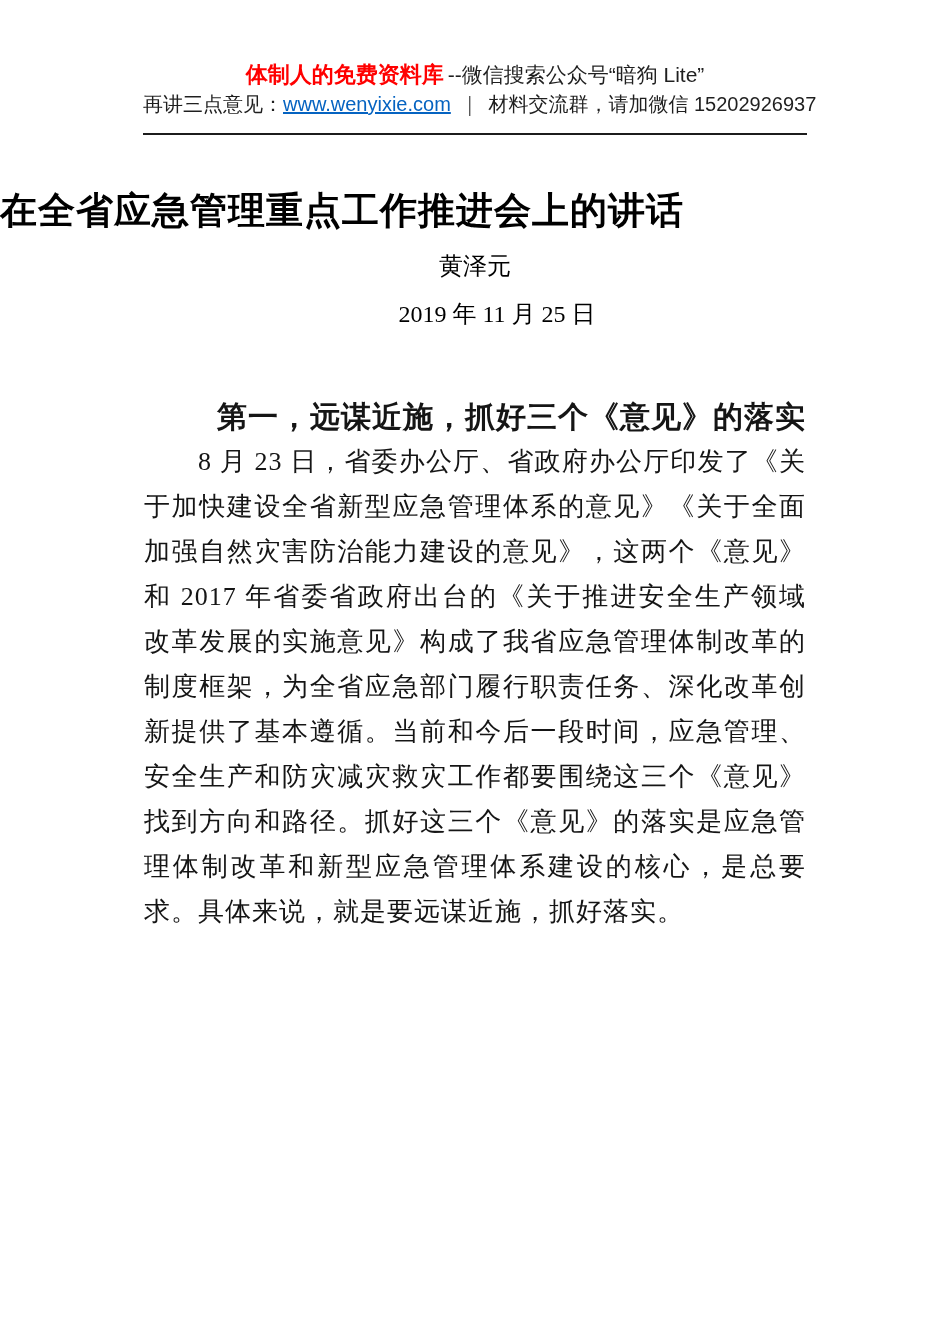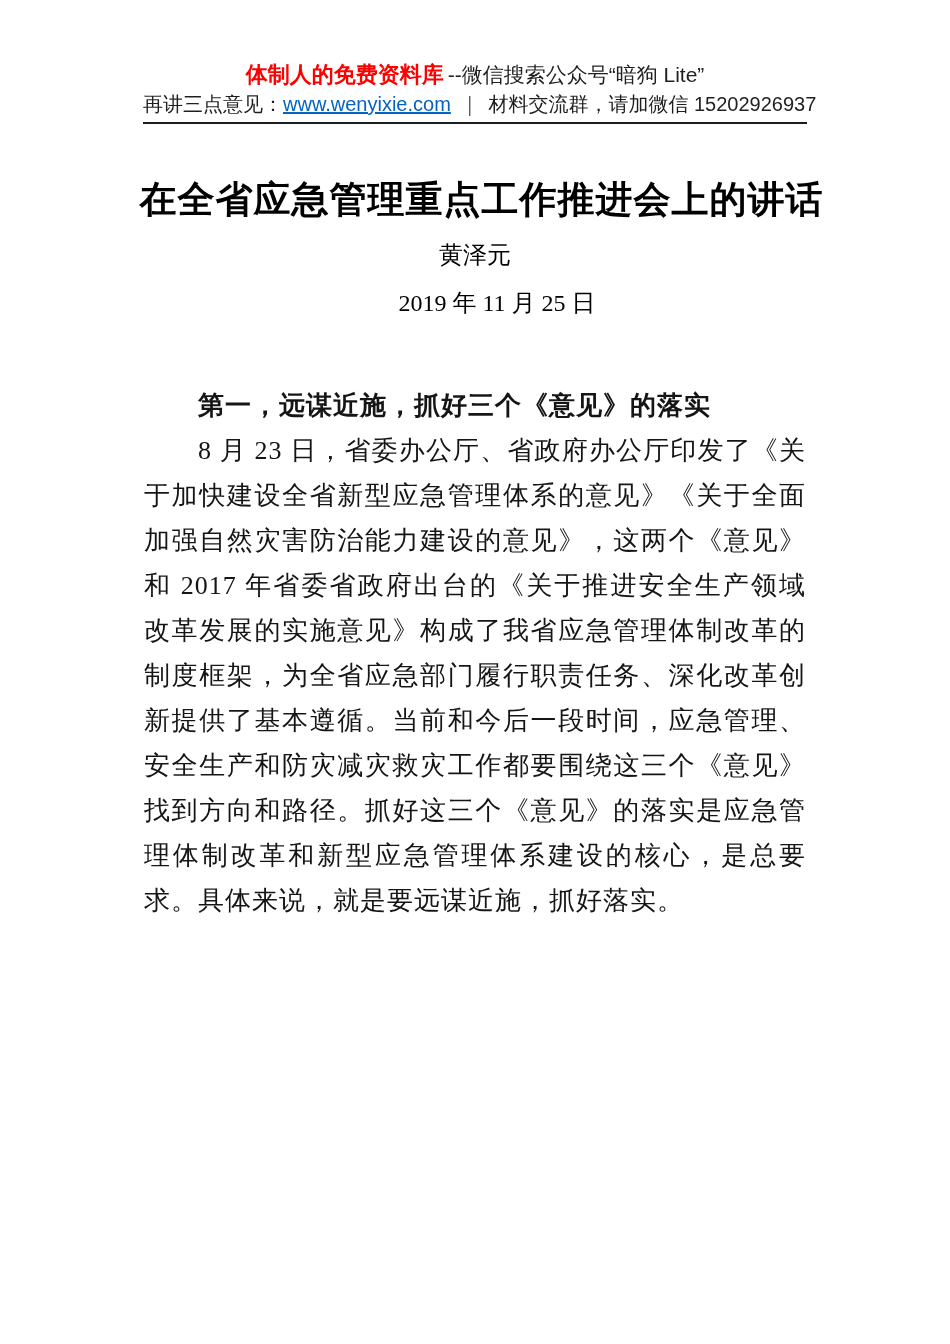--- a/index.html
+++ b/index.html
@@ -2,51 +2,51 @@
 <html><head>
 <meta charset="utf-8">
 <style>
   html, body { margin:0; padding:0; background:#ffffff; }
   .page {
     width:950px; height:1344px; background:#ffffff; overflow:hidden;
     position:relative; font-family:"Liberation Serif", serif; color:#000;
   }
   
   .banner {
-    width:664px; margin:0 auto; padding-top:62px; padding-bottom:6px;
+    width:664px; margin:0 auto; padding-top:62px; padding-bottom:17px;
     text-align:center; border-bottom:2px solid #1c1c1c;
     font-family:"Liberation Sans", sans-serif;
   }
   .banner-line1 { font-size:21px; line-height:26px; color:#1f1f1f; white-space:nowrap; }
   .brand { font-weight:bold; font-size:22px; }
   .tagline { margin-left:4px; }
   .banner-line2 { font-size:20px; line-height:24px; margin-top:4px; color:#1f1f1f; white-space:nowrap; }
   .url { text-decoration:underline; cursor:pointer; }
   .sep { margin:0 9px; color:#444; }
   
   .title {
-    margin:54px 0 0 13px; text-align:center;
+    margin:54px 0 0 0; 
     font-size:37px; font-weight:bold; letter-spacing:1px; line-height:44px;
   }
   .author { text-align:center; font-size:24px; line-height:28px; margin-top:19px; }
   .date   { text-align:center; font-size:24px; line-height:28px; margin-top:20px;padding-left:44px; }
   
   .content {
     width:662px; margin:66px auto 0 auto;
     font-size:26px; line-height:45px; color:#151515;
   }
   .content p, .content h2 { margin:0; padding:0; }
   .salutation { letter-spacing:1px; }
   .body-par {
     text-indent:54px; letter-spacing:1px;
     text-align:justify; text-justify:inter-character;
   }
   .section-heading {
-    text-indent:54px; font-size:26px; font-weight:bold; letter-spacing:1px;
-    font-family:"Liberation Sans", sans-serif; line-height:45px;
+    text-indent:54px; font-size:30px; font-weight:bold; letter-spacing:1px;
+    font-family:"Liberation Sans", sans-serif; line-height:45px;text-align:right;
   }
 </style>
 </head>
 <body>
 
 <div class="page">
 
   <header class="banner">
     <div class="banner-line1">
       <span class="brand" style="color: rgb(255, 0, 0);">体制人的免费资料库</span><span class="tagline">--微信搜索公众号“暗狗 Lite”</span>

